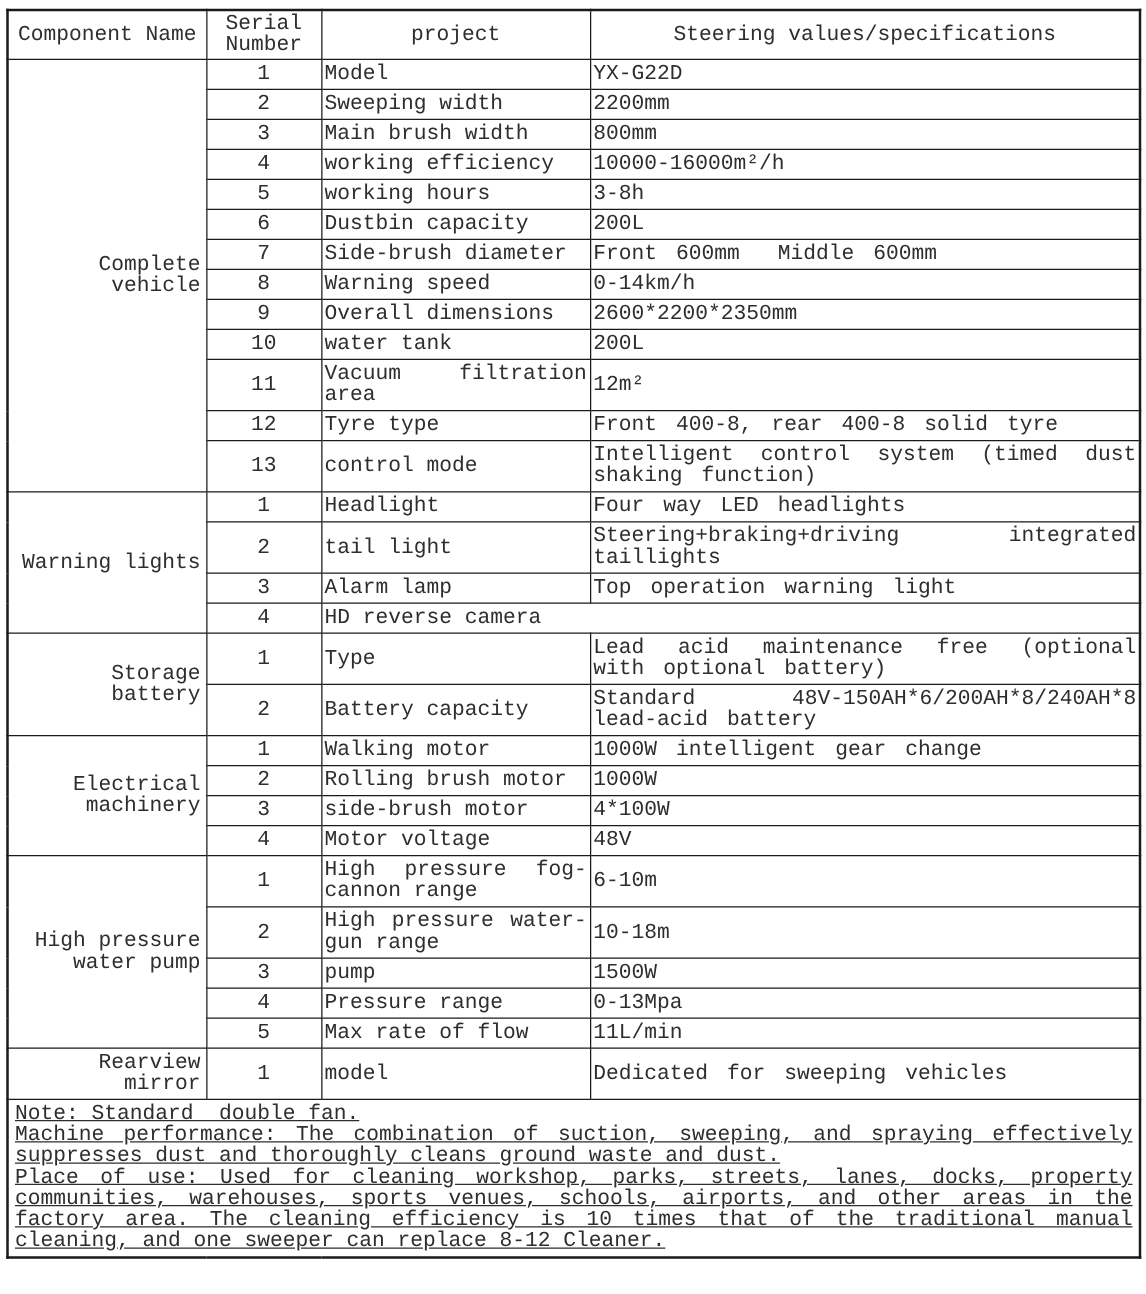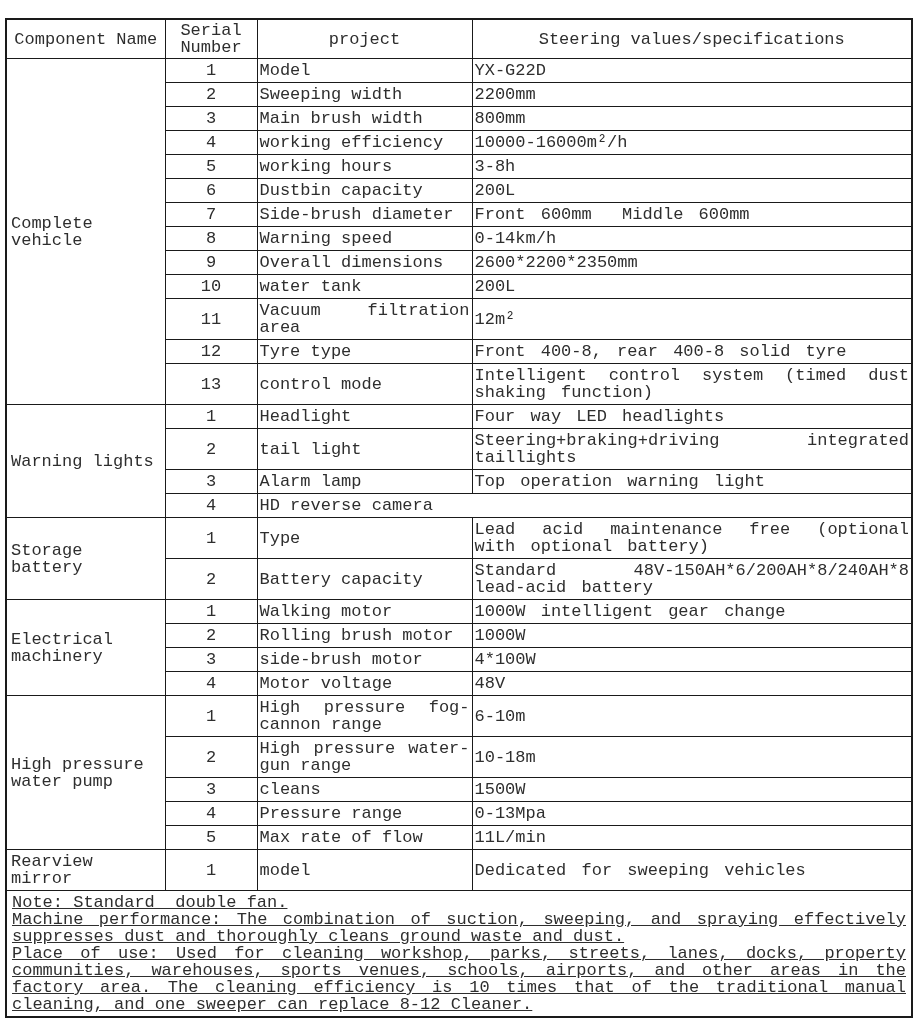--- a/index.html
+++ b/index.html
@@ -1,34 +1,34 @@
 <!DOCTYPE html>
 <html><head>
 <meta charset="utf-8">
 <style>
   html,body { margin:0; padding:0; background:#ffffff; }
   .page {
     width:917px; height:1035px; box-sizing:border-box;
-    padding:18px 5px; background:#ffffff;
+    padding:7px 5px; background:#ffffff;
     font-family:"Liberation Mono","DejaVu Sans Mono",monospace;
     font-size:17px; line-height:17px; color:#2e2e2e;
   }
   table.spec {
     border-collapse:collapse; table-layout:fixed; width:906px;
     border:2px solid #1a1a1a;
   }
   td,th {
     border:1px solid #1a1a1a;
     padding:3px 2px;
     vertical-align:middle;
     font-weight:normal;
     word-break:normal;
   }
   th { text-align:center; padding:2px; }
-  .cell-comp { text-align:left; padding:3px 4px; }
+  .cell-comp { text-align:right; padding:3px 4px; }
   .cell-num  { text-align:center; }
   .cell-proj { text-align:justify; }
   .cell-val  { text-align:justify; word-spacing:5px; }
   .cell-notes { padding:3px 5px; }
   .note-line { text-align:justify;text-decoration:underline; }
 </style>
 </head>
 <body>
 
 <div class="page">
@@ -177,21 +177,21 @@
         <td class="cell-proj">High pressure fog-cannon range</td>
         <td class="cell-val">6-10m</td>
       </tr>
       <tr>
         <td class="cell-num">2</td>
         <td class="cell-proj">High pressure water-gun range</td>
         <td class="cell-val">10-18m</td>
       </tr>
       <tr>
         <td class="cell-num">3</td>
-        <td class="cell-proj">cleans</td>
+        <td class="cell-proj">pump</td>
         <td class="cell-val">1500W</td>
       </tr>
       <tr>
         <td class="cell-num">4</td>
         <td class="cell-proj">Pressure range</td>
         <td class="cell-val">0-13Mpa</td>
       </tr>
       <tr>
         <td class="cell-num">5</td>
         <td class="cell-proj">Max rate of flow</td>

